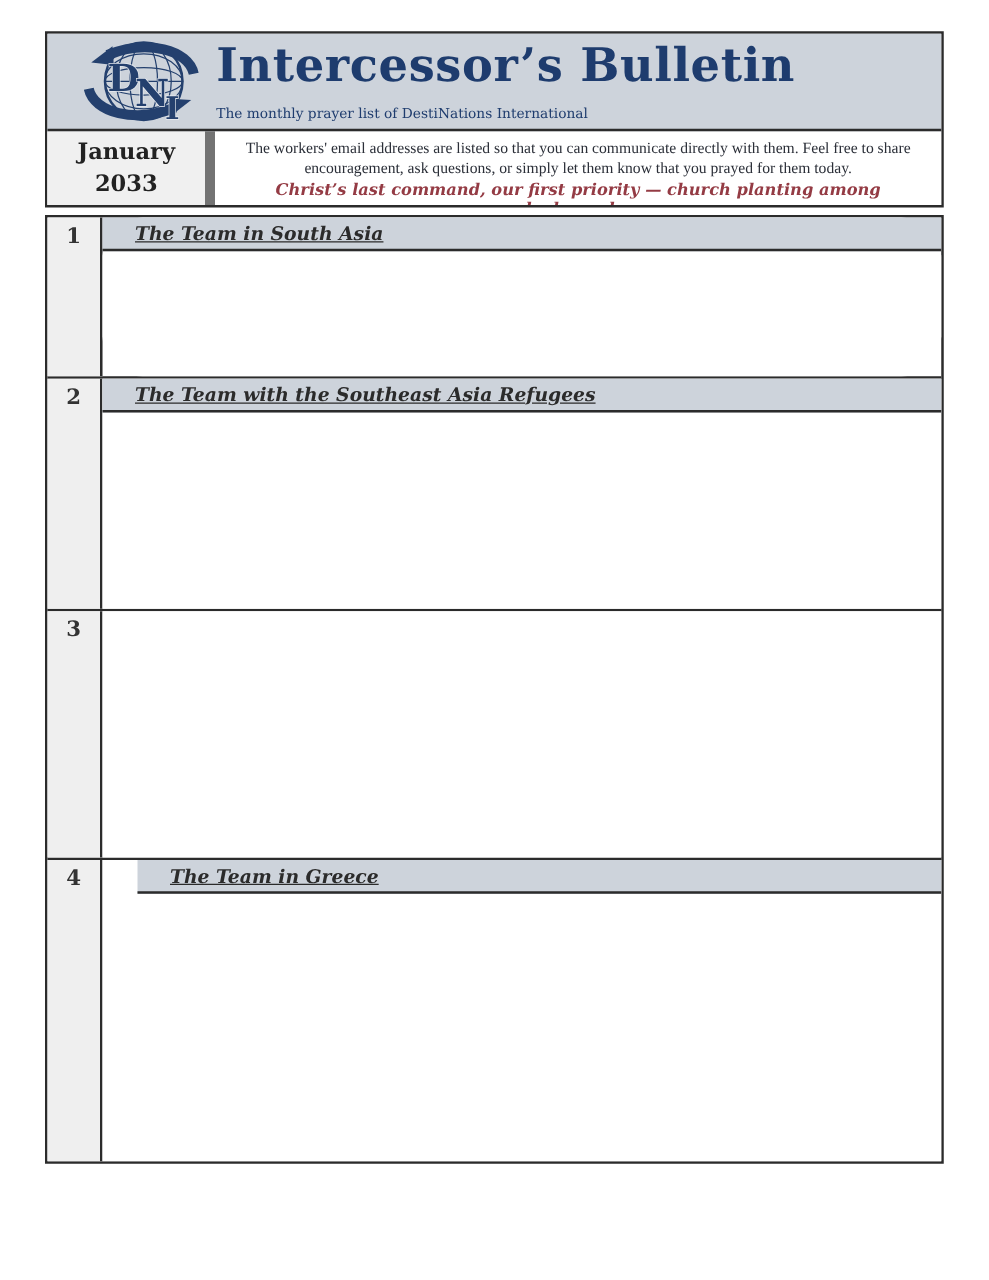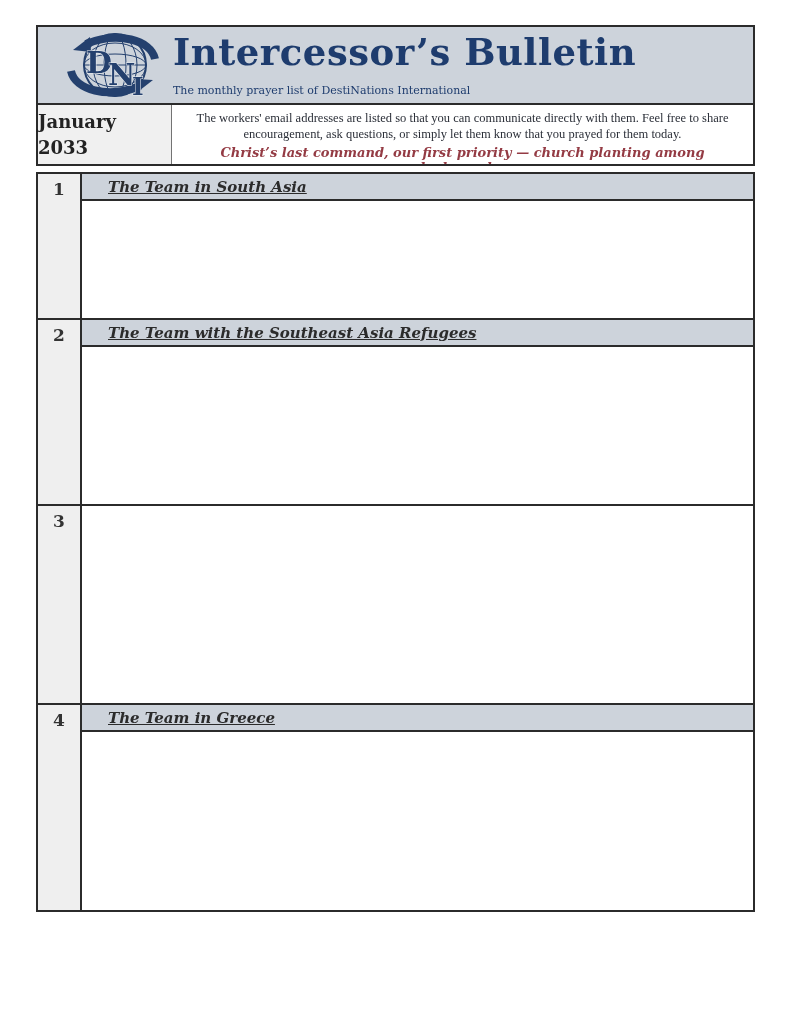--- a/index.html
+++ b/index.html
@@ -28,44 +28,44 @@
   }
   .main-title {
     font-size:37px; font-weight:bold; color:#1e3c6e; letter-spacing:0.5px;
     line-height:1.15;
   }
   .sub-title { font-size:11px; color:#1e3c6e; margin-top:10px; }
   
   .info-row { display:flex; height:59px; background:#ffffff; }
   .date-cell {
     width:134px; flex:0 0 auto; background:#f0f0f0;
-    border-right:1px solid #737373;
-    display:flex; flex-direction:column; justify-content:center; align-items:flex-start;
+    border-right:8px solid #737373;
+    display:flex; flex-direction:column; justify-content:center; align-items:center;
     font-size:18px; font-weight:bold; color:#222222; line-height:1.4;
   }
   .text-cell { flex:1; padding:5px 10px 3px 10px; overflow:hidden; }
   .intro-text {
     font-family:"Liberation Serif", serif;
     font-size:12.5px; color:#2b2f38; line-height:1.28;text-align:center;
   }
   .motto {
     margin-top:3px; text-align:center;
     font-size:13px; font-weight:bold; font-style:italic; color:#943b44;
   }
   
   .prayer-table {
     position:absolute; left:36px; top:172px; width:719px;
     border:2px solid #2b2b2b; background:#ffffff;
   }
   .t-row { display:flex; border-bottom:2px solid #2b2b2b; }
   .t-row:last-child { border-bottom:none; }
-  .row-1 .row-body { height:144px;border-radius:32px; }
+  .row-1 .row-body { height:127px;border-radius:32px; }
   .row-2 .row-body { height:184px; }
   .row-3 .row-body { height:197px; }
-  .row-4 .row-body { height:205px; }
+  .row-4 .row-body { height:241px;padding-left:28px; }
   .num-cell {
     width:44px; flex:0 0 auto; background:#efefef;
     border-right:2px solid #2b2b2b;
     text-align:center; padding-top:5px;
     font-size:17px; font-weight:bold; color:#333333;
   }
   .row-body { flex:1; background:#ffffff; }
   .row-header {
     height:27px; background:#cdd3db; border-bottom:2px solid #2b2b2b;
     display:flex; align-items:center; padding-left:26px;

